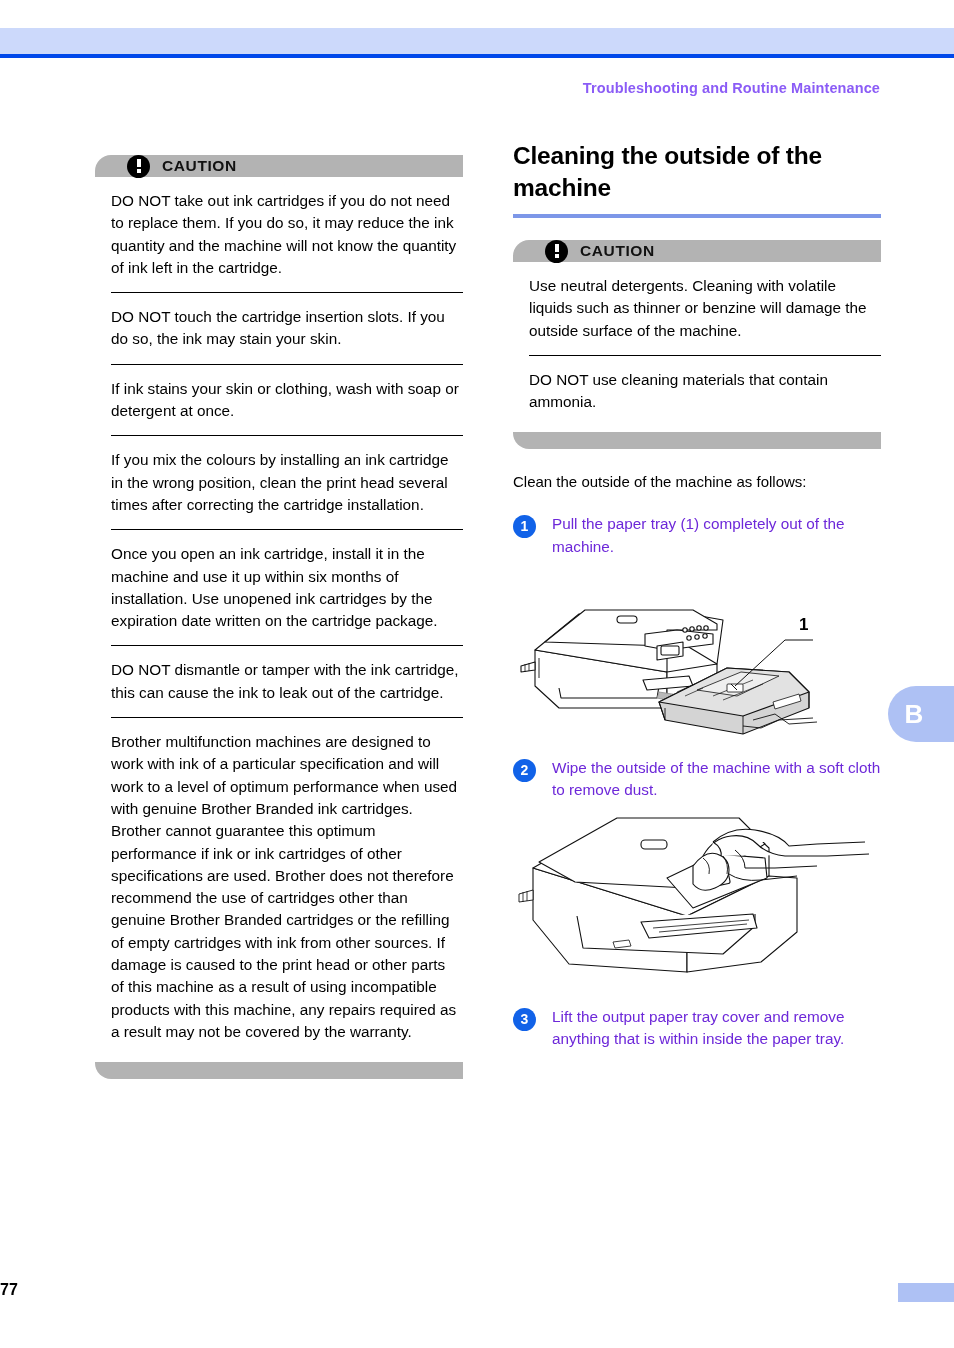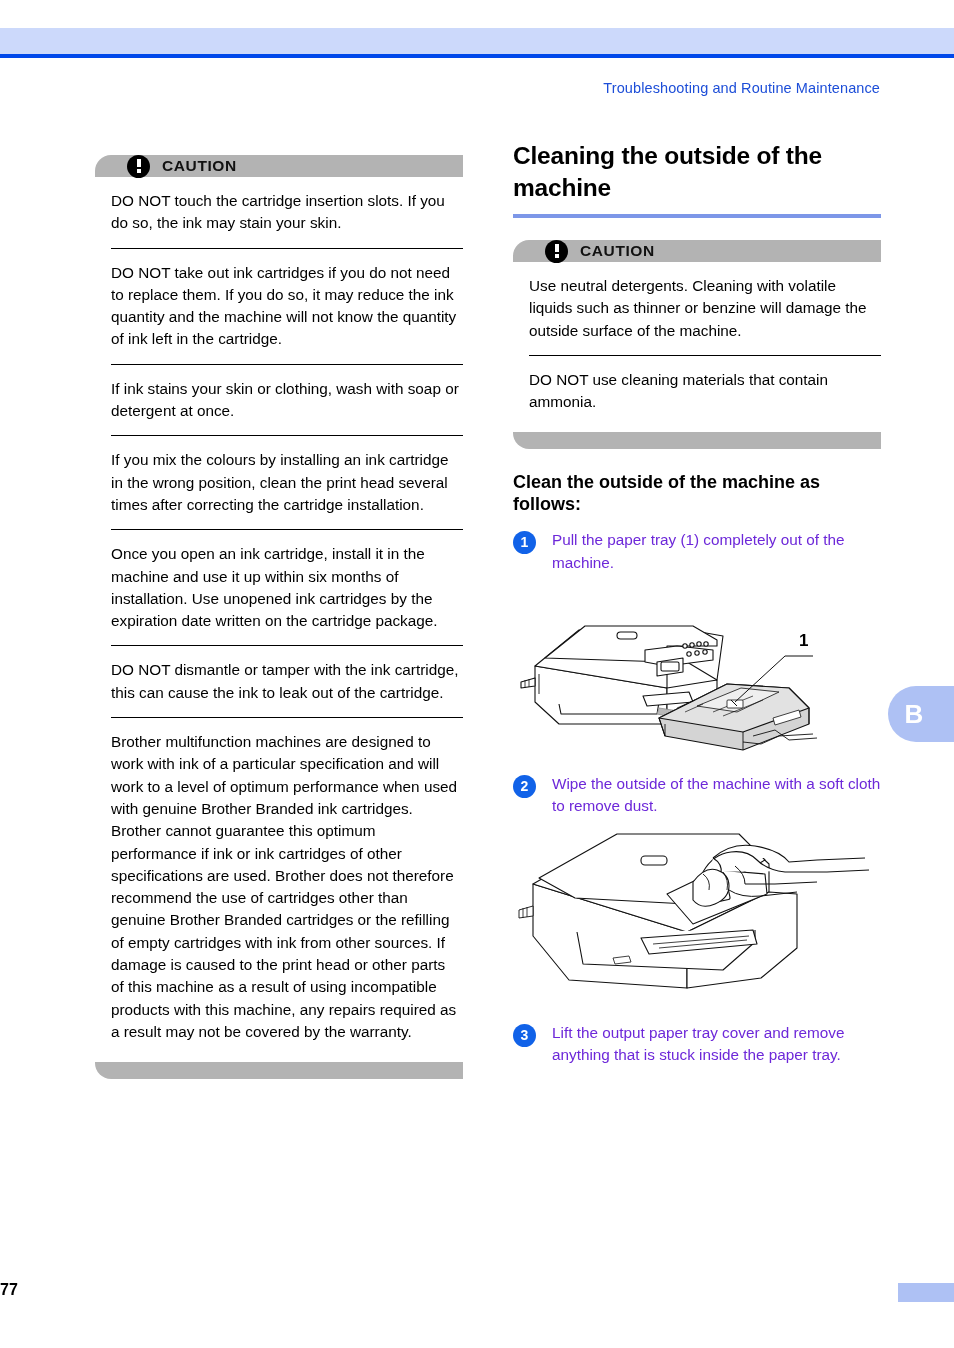--- a/index.html
+++ b/index.html
@@ -25,22 +25,22 @@
     top: 54px; left: 0;
     width: 954px; height: 4px;
     background: #0048ea;
   }
 
   .running-head {
     position: absolute;
     top: 80px; left: 0; width: 880px;
     text-align: right;
     font-size: 14.5px;
-    font-weight: normal;
-    color: #1d4ed8;
+    font-weight: bold;
+    color: #8b5cf6;
     letter-spacing: 0.1px;
   }
 
   
   .col-left {
     position: absolute;
     left: 95px; top: 155px;
     width: 368px;
   }
   .col-right {
@@ -115,25 +115,25 @@
   }
   .section-rule {
     height: 4px;
     background: #7d97e8;
     margin-top: 10px;
     margin-bottom: 22px;
   }
 
   
   .proc-lead {
-    font-size: 18px;
-    font-weight: bold;
+    font-size: 15px;
+    font-weight: normal;
     line-height: 22px;
     margin-top: 22px;
-    margin-bottom: 14px;
+    margin-bottom: 20px;
   }
   .step {
     display: flex;
     align-items: flex-start;
     margin-top: 10px;
   }
   .step-num {
     flex: 0 0 auto;
     width: 23px; height: 23px;
     border-radius: 50%;
@@ -196,22 +196,22 @@
 <div class="running-head">Troubleshooting and Routine Maintenance</div>
 
 <div class="col-left">
 
   <div class="caution-head">
     <span class="caution-icon"></span>
     <span class="caution-title">CAUTION</span>
   </div>
 
   <div class="caution-body">
+    <div class="caution-item">DO NOT take out ink cartridges if you do not need to replace them. If you do so, it may reduce the ink quantity and the machine will not know the quantity of ink left in the cartridge.</div>
     <div class="caution-item">DO NOT touch the cartridge insertion slots. If you do so, the ink may stain your skin.</div>
-    <div class="caution-item">DO NOT take out ink cartridges if you do not need to replace them. If you do so, it may reduce the ink quantity and the machine will not know the quantity of ink left in the cartridge.</div>
     <div class="caution-item">If ink stains your skin or clothing, wash with soap or detergent at once.</div>
     <div class="caution-item">If you mix the colours by installing an ink cartridge in the wrong position, clean the print head several times after correcting the cartridge installation.</div>
     <div class="caution-item">Once you open an ink cartridge, install it in the machine and use it up within six months of installation. Use unopened ink cartridges by the expiration date written on the cartridge package.</div>
     <div class="caution-item">DO NOT dismantle or tamper with the ink cartridge, this can cause the ink to leak out of the cartridge.</div>
     <div class="caution-item">Brother multifunction machines are designed to work with ink of a particular specification and will work to a level of optimum performance when used with genuine Brother Branded ink cartridges. Brother cannot guarantee this optimum performance if ink or ink cartridges of other specifications are used. Brother does not therefore recommend the use of cartridges other than genuine Brother Branded cartridges or the refilling of empty cartridges with ink from other sources. If damage is caused to the print head or other parts of this machine as a result of using incompatible products with this machine, any repairs required as a result may not be covered by the warranty.</div>
   </div>
 
   <div class="caution-foot"></div>
 </div>
 
@@ -328,20 +328,20 @@
       <path d="M176 54 Q188 38 200 42 Q212 46 212 58 Q212 70 198 76 Q184 82 176 72 Z" fill="#fff"></path>
       <path d="M186 46 Q194 52 192 62" stroke-width="0.9"></path>
       <path d="M206 44 Q212 52 210 62" stroke-width="0.9"></path>
       <path d="M218 38 Q228 46 228 56 L258 56 L300 54" stroke-width="1"></path>
       <path d="M212 62 Q224 70 244 68 L280 64" stroke-width="1"></path>
     </svg>
   </div>
 
   <div class="step">
     <div class="step-num">3</div>
-    <div class="step-text">Lift the output paper tray cover and remove anything that is stuck inside the paper tray.</div>
+    <div class="step-text">Lift the output paper tray cover and remove anything that is within inside the paper tray.</div>
   </div>
 </div>
 
 <div class="edge-tab">B</div>
 
 <div class="page-num">77</div>
 <div class="footer-block"></div>
 
 </body></html>

